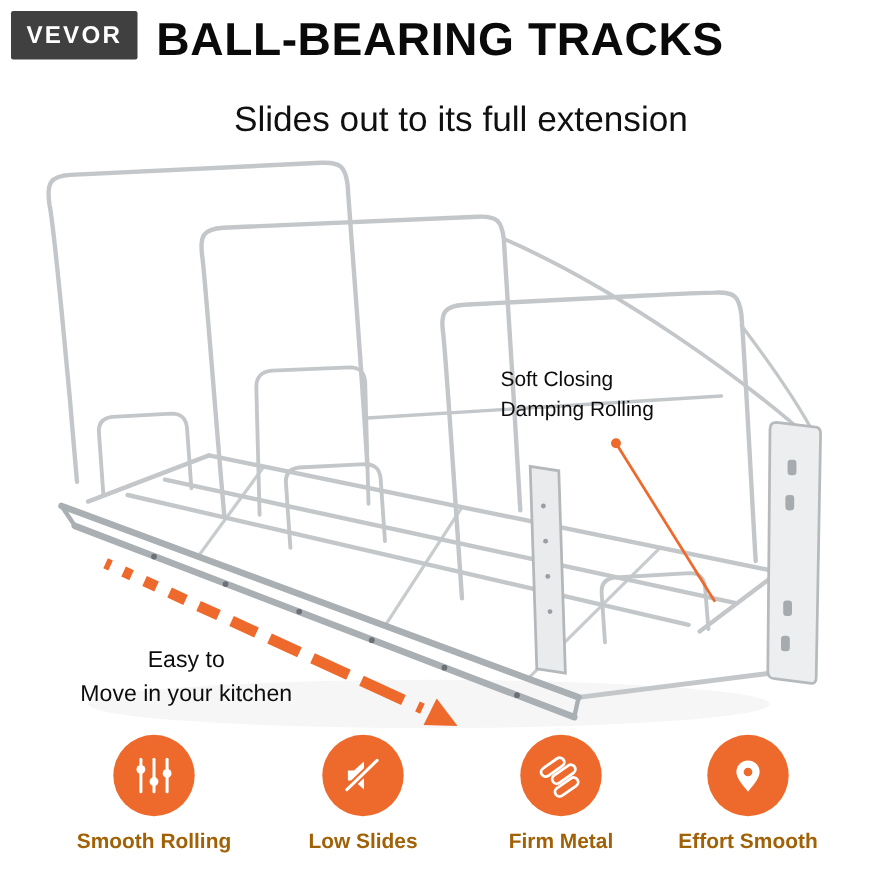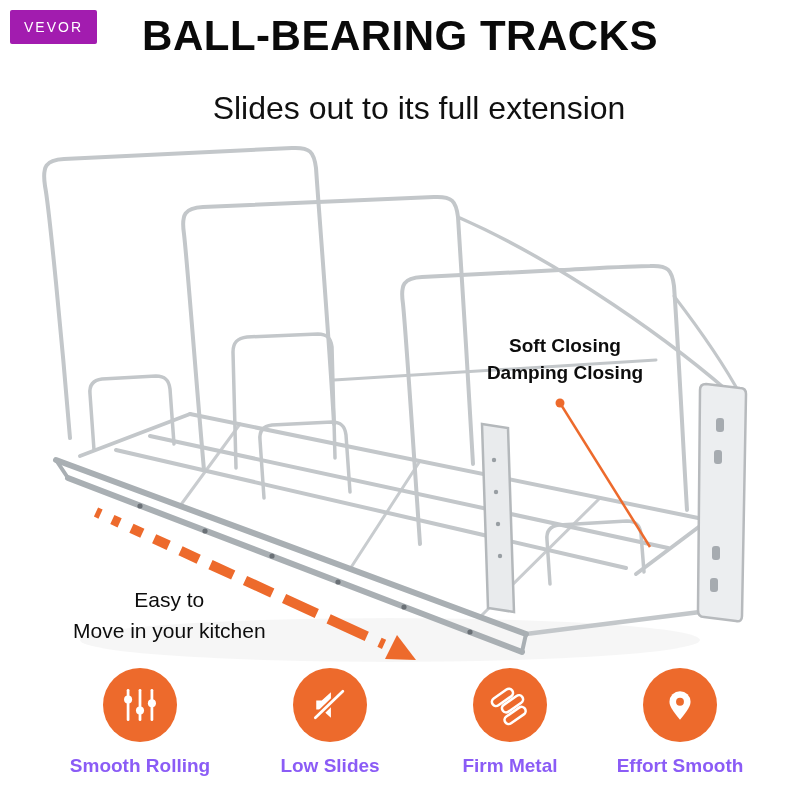--- a/index.html
+++ b/index.html
@@ -3,53 +3,53 @@
 <meta charset="utf-8">
 <style>
   html,body{margin:0;padding:0;background:#ffffff;}
   #page{
     position:relative;width:800px;height:800px;background:#ffffff;overflow:hidden;
     font-family:"Liberation Sans",sans-serif;color:#111111;
   }
   
   .logo{
     position:absolute;left:10px;top:10px;z-index:5;
-    background:#a21caf;color:#ffffff;
-    font-weight:400;font-size:14px;letter-spacing:2px;
+    background:#404040;color:#ffffff;
+    font-weight:700;font-size:22px;letter-spacing:2px;
     padding:9px 14px;border-radius:2px;
   }
   
   .title{
     position:absolute;top:12px;left:0;width:100%;z-index:4;
     text-align:center;font-size:42px;font-weight:800;letter-spacing:.5px;color:#0a0a0a;
   }
   .subtitle{
     position:absolute;top:90px;left:0;width:100%;z-index:4;
     text-align:center;font-size:32px;font-weight:400;color:#101010;margin-left:19px;
   }
   
   .soft-note{
     position:absolute;left:455px;top:332px;width:220px;z-index:4;
-    text-align:center;font-size:19px;font-weight:700;line-height:27px;color:#0d0d0d;
+    text-align:left;font-size:19px;font-weight:400;line-height:27px;color:#0d0d0d;
   }
   .easy-note{
     position:absolute;left:73px;top:584px;z-index:4;
     text-align:center;font-size:21px;font-weight:500;line-height:31px;color:#0d0d0d;
   }
   
   #scene{position:absolute;left:0;top:0;width:800px;height:800px;z-index:1;}
   
   .feature{position:absolute;top:668px;width:144px;z-index:4;text-align:center;}
   .feature-circle{
     width:74px;height:74px;border-radius:50%;background:#ED6A2C;
     margin:0 auto;display:flex;align-items:center;justify-content:center;
   }
   .feature-circle svg{width:44px;height:44px;display:block;}
   .feature-label{
-    margin-top:13px;font-size:19px;font-weight:600;color:#8b5cf6;white-space:nowrap;
+    margin-top:13px;font-size:19px;font-weight:600;color:#a16207;white-space:nowrap;
   }
 </style>
 </head>
 <body>
 
 <div id="page">
 
   <div class="logo">VEVOR</div>
 
   <div class="title">BALL-BEARING TRACKS</div>
@@ -129,21 +129,21 @@
     </g>
 
     <g>
       <path d="M96 512 L392 648" stroke="#ED6A2C" stroke-width="10" fill="none" stroke-dasharray="5 13 8 13 12 13 16 13 20 13 25 13 30 13 36 13 42 14"></path>
       <polygon points="416,660 385,659 397,635" fill="#ED6A2C"></polygon>
     </g>
   </svg>
 
   <div class="soft-note">
     <div>Soft Closing</div>
-    <div>Damping Closing</div>
+    <div>Damping Rolling</div>
   </div>
 
   <div class="easy-note">
     <div>Easy to</div>
     <div>Move in your kitchen</div>
   </div>
 
   <div class="feature" style="left:68px">
     <div class="feature-circle">
       <svg viewBox="-24 -24 48 48">

